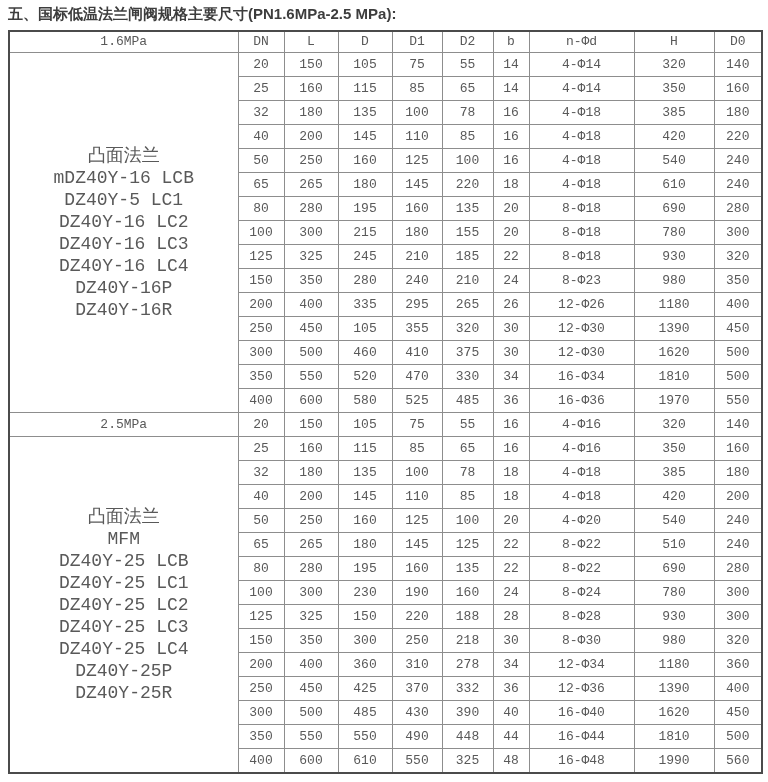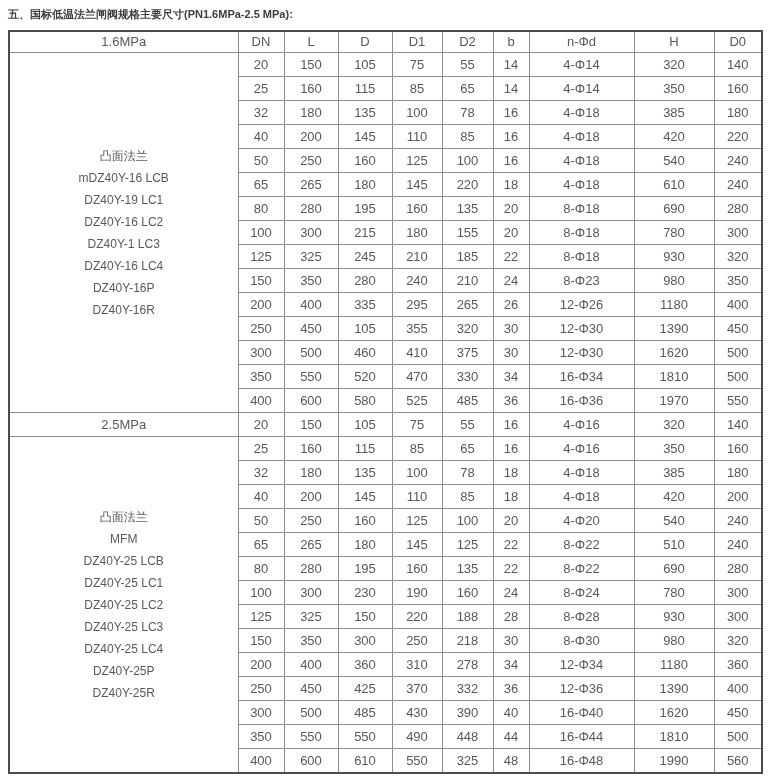--- a/index.html
+++ b/index.html
@@ -10,31 +10,32 @@
   }
   .page {
     width: 768px;
     height: 782px;
     box-sizing: border-box;
     padding: 5px 7px 0 8px;
     background: #ffffff;
     overflow: hidden;
   }
   .title {
-    font-size: 11px;
+    font-size: 15px;
     font-weight: bold;
     color: #3d3d3d;
     margin: 0 0 7px 0;
     line-height: 18px;
   }
   table.spec-table {
     border-collapse: collapse;
     table-layout: fixed;
     width: 753px;
     border: 2px solid #4b4b4b;
+    font-family: Liberation Mono, monospace;
   }
   table.spec-table th,
   table.spec-table td {
     border: 1px solid #8d8d8d;
     text-align: center;
     vertical-align: middle;
     font-size: 13px;
     font-weight: normal;
     color: #595959;
     padding: 0;
@@ -46,21 +47,21 @@
   table.spec-table thead th {
     height: 20px;
     line-height: 20px;
   }
   td.label-cell {
     vertical-align: middle;
     line-height: normal;
   }
   td.label-cell div {
     line-height: 22px;
-    font-size: 12px;
+    font-size: 18px;
     color: #595959;
   }
   td.pressure-cell {
     font-size: 13px;
   }
 </style>
 </head>
 <body>
 
 <div class="page">
@@ -91,23 +92,23 @@
         <th>n-Φd</th>
         <th>H</th>
         <th>D0</th>
       </tr>
     </thead>
     <tbody id="table-body">
         <tr>
           <td class="label-cell" rowspan="15">
             <div>凸面法兰</div>
             <div>mDZ40Y-16 LCB</div>
-            <div>DZ40Y-19 LC1</div>
+            <div>DZ40Y-5 LC1</div>
             <div>DZ40Y-16 LC2</div>
-            <div>DZ40Y-1 LC3</div>
+            <div>DZ40Y-16 LC3</div>
             <div>DZ40Y-16 LC4</div>
             <div>DZ40Y-16P</div>
             <div>DZ40Y-16R</div>
           </td>
           <td>20</td>
           <td>150</td>
           <td>105</td>
           <td>75</td>
           <td>55</td>
           <td>14</td>

